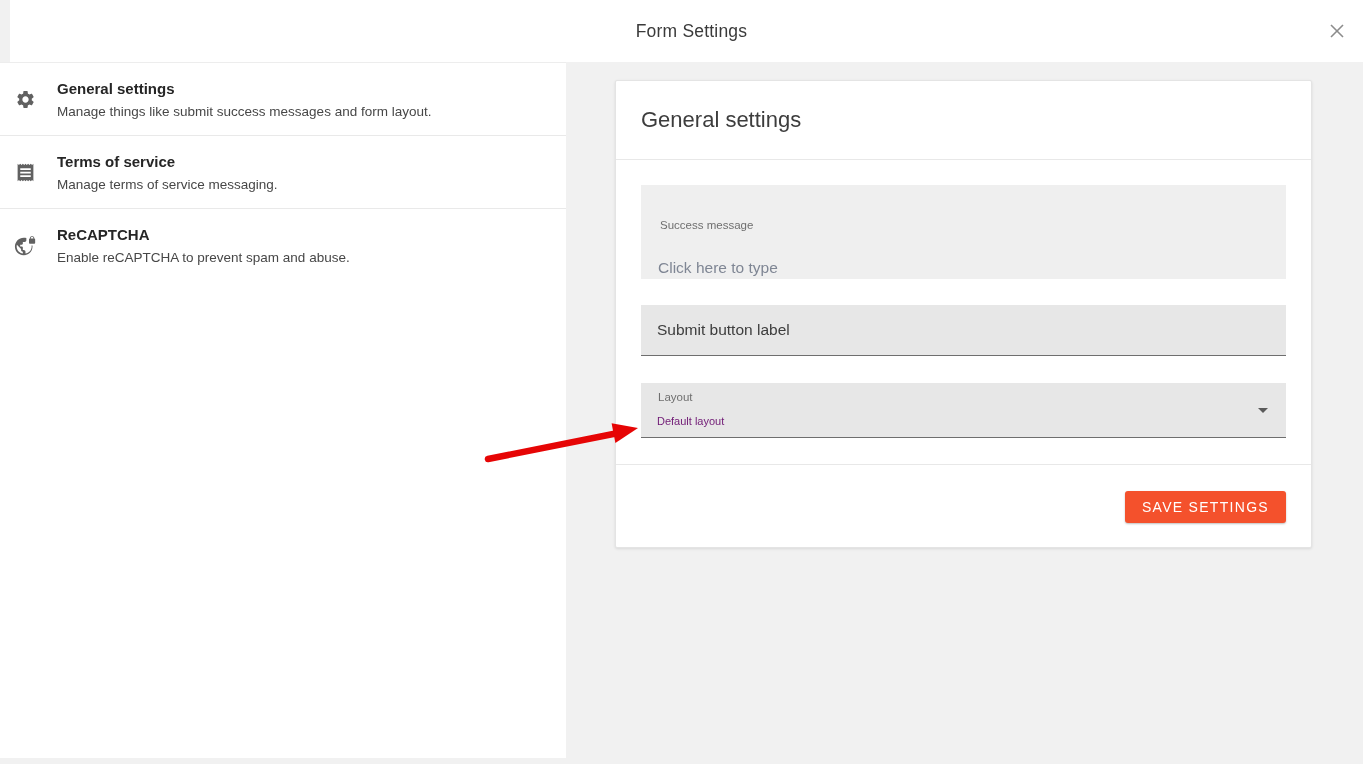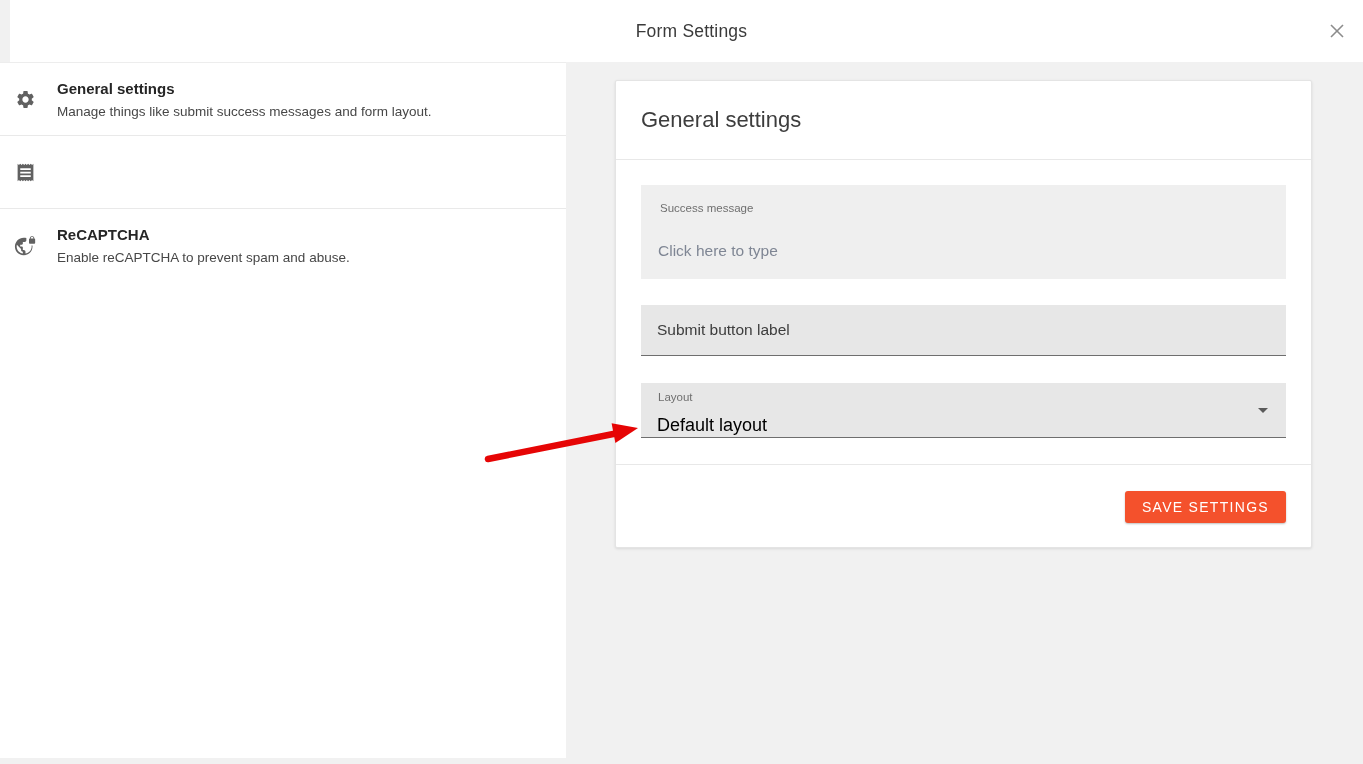--- a/index.html
+++ b/index.html
@@ -53,36 +53,36 @@
     display: flex; align-items: center; padding: 0 25px;
   }
   .card-title { font-size: 22px; font-weight: 400; color: #3d3d3d; }
   .card-body { padding: 25px 25px 26px 25px; }
 
   .field-textarea {
     height: 94px; background: var(--field-bg, #efefef);
     padding: 17px 17px; margin-bottom: 26px; cursor: text;
   }
   .field-label { display: block; font-size: 11.5px; color: #6f6f6f; }
-  .field-textarea .field-label { margin-bottom: 16px; padding-left: 2px; }
+  .field-textarea .field-label { margin-bottom: 16px; padding-left: 2px; margin-top: 17px; }
   .textarea-placeholder { font-size: 15.5px; color: #7f8694; margin-top: 28px; }
 
   .field-input {
     height: 51px; background: var(--field-bg-dark, #e7e7e7);
     border-bottom: 1px solid #6e6e6e; margin-bottom: 27px;
     display: flex; align-items: center; padding: 0 16px; cursor: text;
   }
   .input-text { font-size: 15.5px; color: #3d3d3d; }
 
   .field-select {
     position: relative; height: 55px; background: var(--field-bg-dark, #e7e7e7);
     border-bottom: 1px solid #6e6e6e; padding: 8px 16px 0 16px; cursor: pointer;
   }
   .field-select .field-label { margin-bottom: 12px; padding-left: 1px; }
-  .select-value { font-size: 18px; color: #000000; }
+  .select-value { font-size: 11px; color: #701a75; }
   .caret {
     position: absolute; right: 18px; top: 50%; margin-top: -2px;
     width: 0; height: 0;
     border-left: 5px solid transparent; border-right: 5px solid transparent;
     border-top: 5px solid #5a5a5a;
   }
 
   .card-footer {
     height: 84px; border-top: 1px solid #e8e8e8;
     display: flex; align-items: center; justify-content: flex-end; padding: 0 25px;
@@ -125,20 +125,24 @@
         <div class="nav-desc">Manage things like submit success messages and form layout.</div>
       </div>
     </div>
 
     <div class="nav-item">
       <span class="nav-icon">
         <svg width="21" height="21" viewBox="0 0 24 24">
           <path d="M18 17H6v-2h12v2zm0-4H6v-2h12v2zm0-4H6V7h12v2zM3 22l1.5-1.5L6 22l1.5-1.5L9 22l1.5-1.5L12 22l1.5-1.5L15 22l1.5-1.5L18 22l1.5-1.5L21 22V2l-1.5 1.5L18 2l-1.5 1.5L15 2l-1.5 1.5L12 2l-1.5 1.5L9 2 7.5 3.5 6 2 4.5 3.5 3 2v20z"></path>
         </svg>
       </span>
+      <div class="nav-text">
+        <div class="nav-title">Terms of service</div>
+        <div class="nav-desc">Manage terms of service messaging.</div>
+      </div>
     </div>
 
     <div class="nav-item">
       <span class="nav-icon">
         <svg width="22" height="22" viewBox="0 0 24 24">
           <path d="M22 4v-.5C22 2.12 20.88 1 19.5 1S17 2.12 17 3.5V4c-.55 0-1 .45-1 1v4c0 .55.45 1 1 1h5c.55 0 1-.45 1-1V5c0-.55-.45-1-1-1zm-1 0h-3v-.5c0-.83.67-1.5 1.5-1.5s1.5.67 1.5 1.5V4zm-2.08 8c.04.33.08.66.08 1 0 4.08-3.05 7.44-7 7.93V19c0-1.1-.9-2-2-2H9v-3c0-.55-.45-1-1-1H6v-2h2c.55 0 1-.45 1-1V8h2c1.1 0 2-.9 2-2V3.46C12.05 3.16 11.05 3 10 3 4.48 3 0 7.48 0 13s4.48 10 10 10 10-4.48 10-10c0-.34-.02-.67-.05-1h-1.03zM9 20.93c-3.95-.49-7-3.85-7-7.93 0-.62.08-1.21.21-1.79L7 16v1c0 1.1.9 2 2 2v1.93z" transform="translate(1 0) scale(0.96)"></path>
         </svg>
       </span>
       <div class="nav-text">
         <div class="nav-title">ReCAPTCHA</div>

